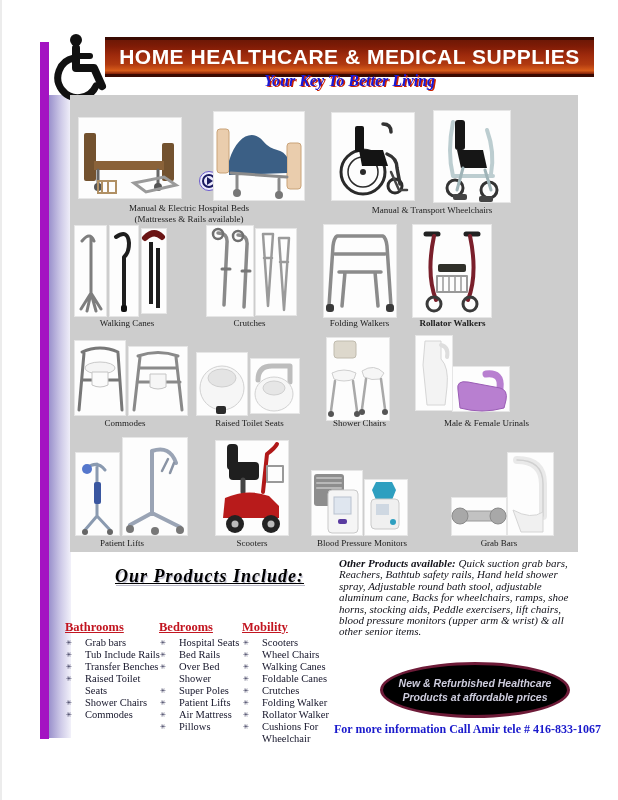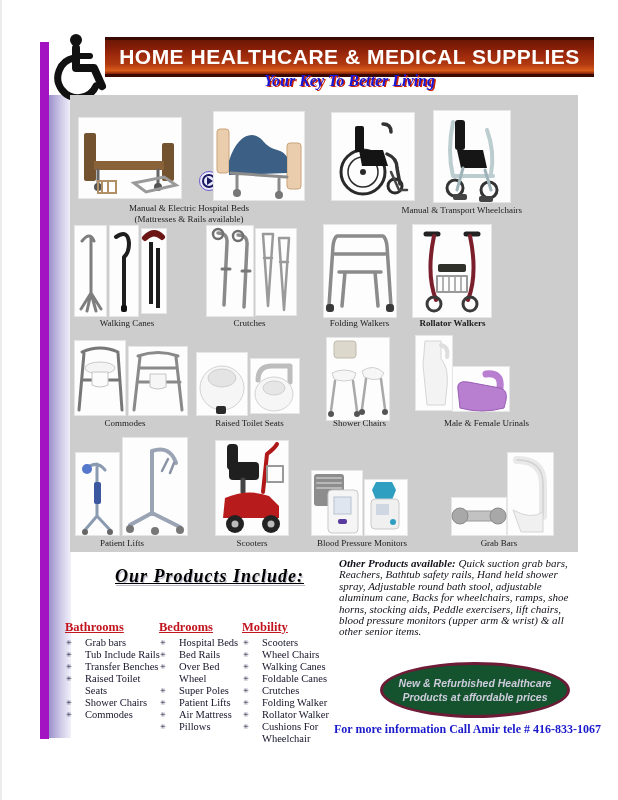--- a/index.html
+++ b/index.html
@@ -42,21 +42,21 @@
         text-decoration:underline;font-weight:bold;font-family:"Liberation Serif",serif;}
   .col ul{margin:0;padding:0;list-style:none;}
   .col li{position:relative;padding-left:20px;margin:0;}
   .col .bullet{position:absolute;left:1px;top:0;font-size:7px;color:#333355;}
   .other{position:absolute;left:337px;top:558px;width:242px;font-style:italic;
         font-size:11px;line-height:11.4px;color:#101018;}
   .other b{}
   .rental{position:absolute;left:360px;top:644px;width:200px;text-align:center;
         font-size:11.5px;color:#101018;}
   .badge{position:absolute;left:378px;top:662px;width:184px;height:50px;border-radius:50%;
-        background:#14532d;border:3px solid #6e1b38;display:flex;flex-direction:column;
+        background:#000000;border:3px solid #6e1b38;display:flex;flex-direction:column;
         align-items:center;justify-content:center;text-align:center;
         font-family:"Liberation Sans",sans-serif;font-style:italic;font-weight:bold;
         font-size:10.5px;line-height:1.35;color:#cdccdd;}
   .footer{position:absolute;left:332px;top:722px;width:255px;font-weight:bold;
         font-size:12px;color:#1a1acc;white-space:nowrap;}
   .s{stroke-linecap:round;stroke-linejoin:round;fill:none;}
 </style>
 </head>
 <body>
 
@@ -126,21 +126,21 @@
       <circle cx="56" cy="80" r="8" class="s" stroke="#333" stroke-width="3"></circle>
       <path d="M30 58 l-6 22 M52 60 l6 20" class="s" stroke="#9fb4b8" stroke-width="3"></path>
       <rect x="20" y="84" width="14" height="6" rx="2" fill="#444"></rect>
         <rect x="46" y="86" width="14" height="6" rx="2" fill="#444"></rect>
     </svg>
   </div>
   <div class="cap" style="left:96px;top:203px;width:182px;">
     <div>Manual &amp; Electric Hospital Beds</div>
     <div>(Mattresses &amp; Rails available)</div>
   </div>
-  <div class="cap" style="left:340px;top:205px;width:180px;text-align:right;">Manual &amp; Transport Wheelchairs</div>
+  <div class="cap" style="left:340px;top:205px;width:180px;">Manual &amp; Transport Wheelchairs</div>
 
   <div class="pimg" style="left:72px;top:225px;width:33px;height:92px;">
     <svg viewBox="0 0 33 92">
       <path d="M8 16 q8 -10 12 0 M17 12 V68 M17 68 L7 84 M17 68 L27 84 M17 68 L13 86 M17 68 L22 86" class="s" stroke="#7e7e7e" stroke-width="3"></path>
     </svg>
   </div>
   <div class="pimg" style="left:107px;top:225px;width:30px;height:92px;">
     <svg viewBox="0 0 30 92">
       <path d="M7 12 q12 -8 13 6 q0 10 -5 14 V80" class="s" stroke="#1e1e1e" stroke-width="4"></path>
       <rect x="12" y="80" width="6" height="7" rx="2" fill="#111"></rect>
@@ -324,23 +324,23 @@
       <li><span class="bullet">✳</span><span>Transfer Benches</span></li>
       <li><span class="bullet">✳</span><span>Raised Toilet Seats</span></li>
       <li><span class="bullet">✳</span><span>Shower Chairs</span></li>
       <li><span class="bullet">✳</span><span>Commodes</span></li>
     </ul>
   </div>
 
   <div class="col" style="left:157px;width:86px;">
     <h3>Bedrooms</h3>
     <ul>
-      <li><span class="bullet">✳</span><span>Hospital Beds</span></li>
+      <li><span class="bullet">✳</span><span>Hospital Seats</span></li>
       <li><span class="bullet">✳</span><span>Bed Rails</span></li>
-      <li><span class="bullet">✳</span><span>Over Bed Wheel</span></li>
+      <li><span class="bullet">✳</span><span>Over Bed Shower</span></li>
       <li><span class="bullet">✳</span><span>Super Poles</span></li>
       <li><span class="bullet">✳</span><span>Patient Lifts</span></li>
       <li><span class="bullet">✳</span><span>Air Mattress</span></li>
       <li><span class="bullet">✳</span><span>Pillows</span></li>
     </ul>
   </div>
 
   <div class="col" style="left:240px;width:92px;">
     <h3>Mobility</h3>
     <ul>

